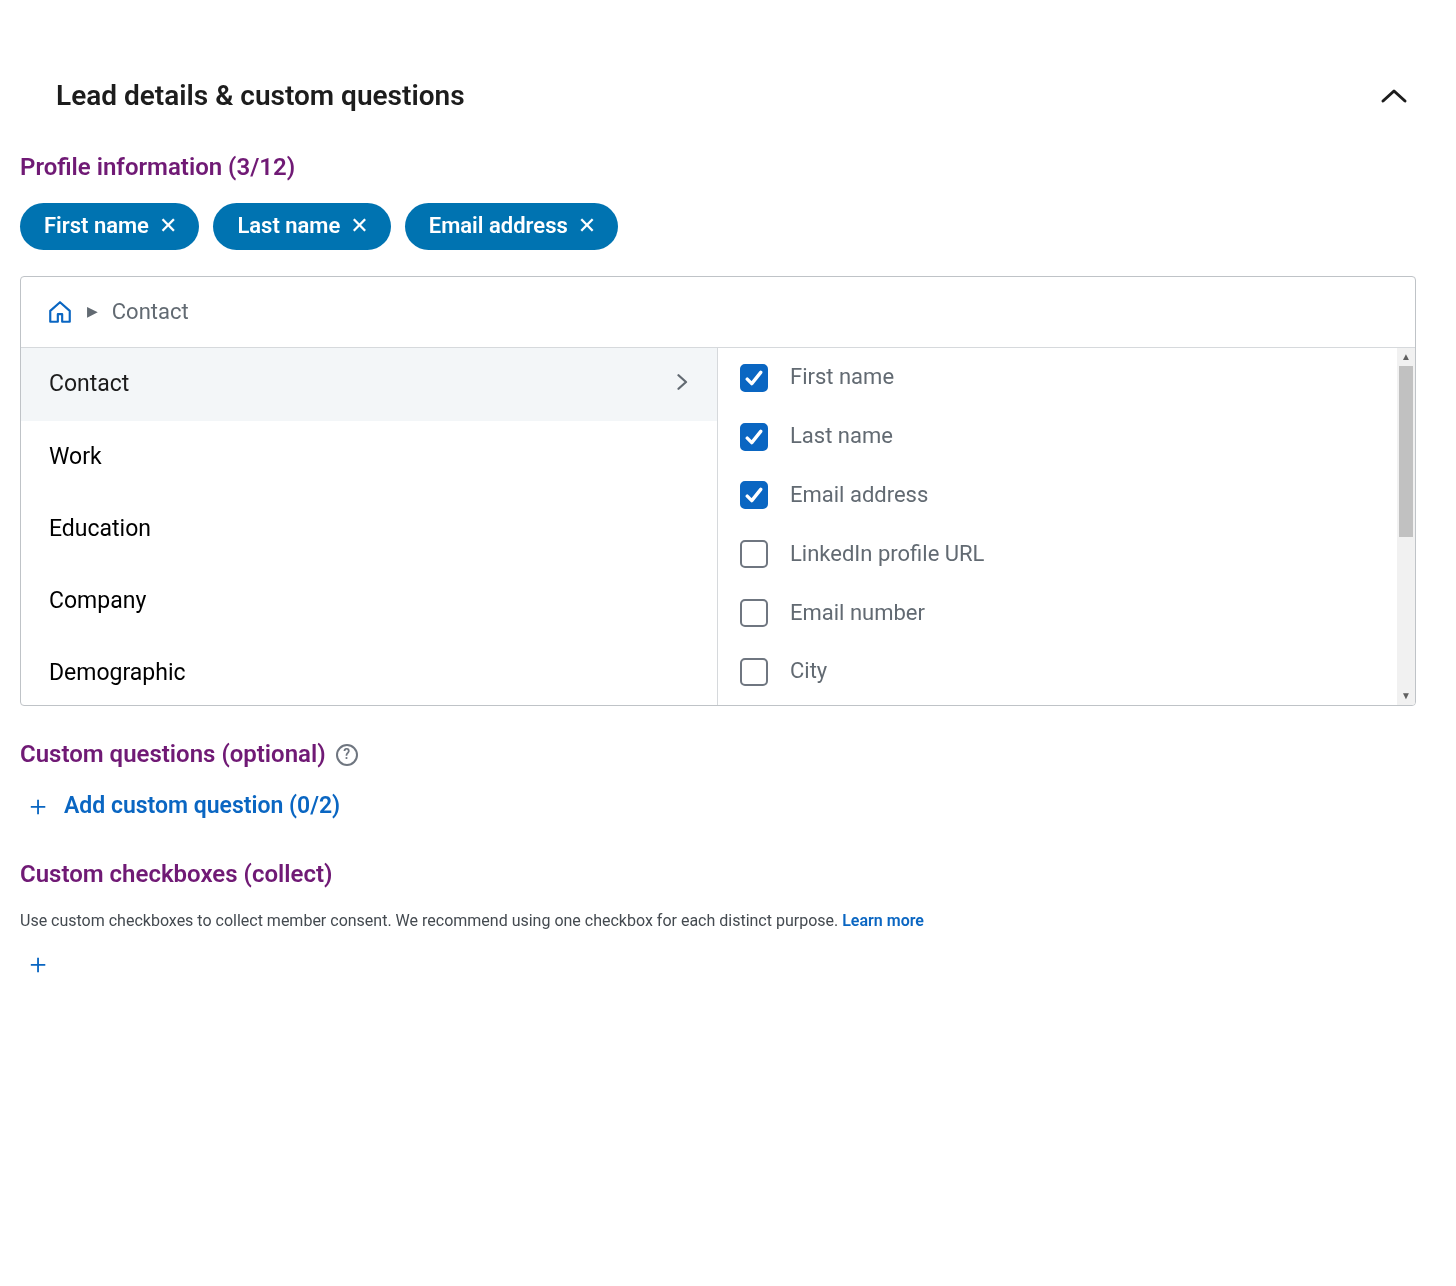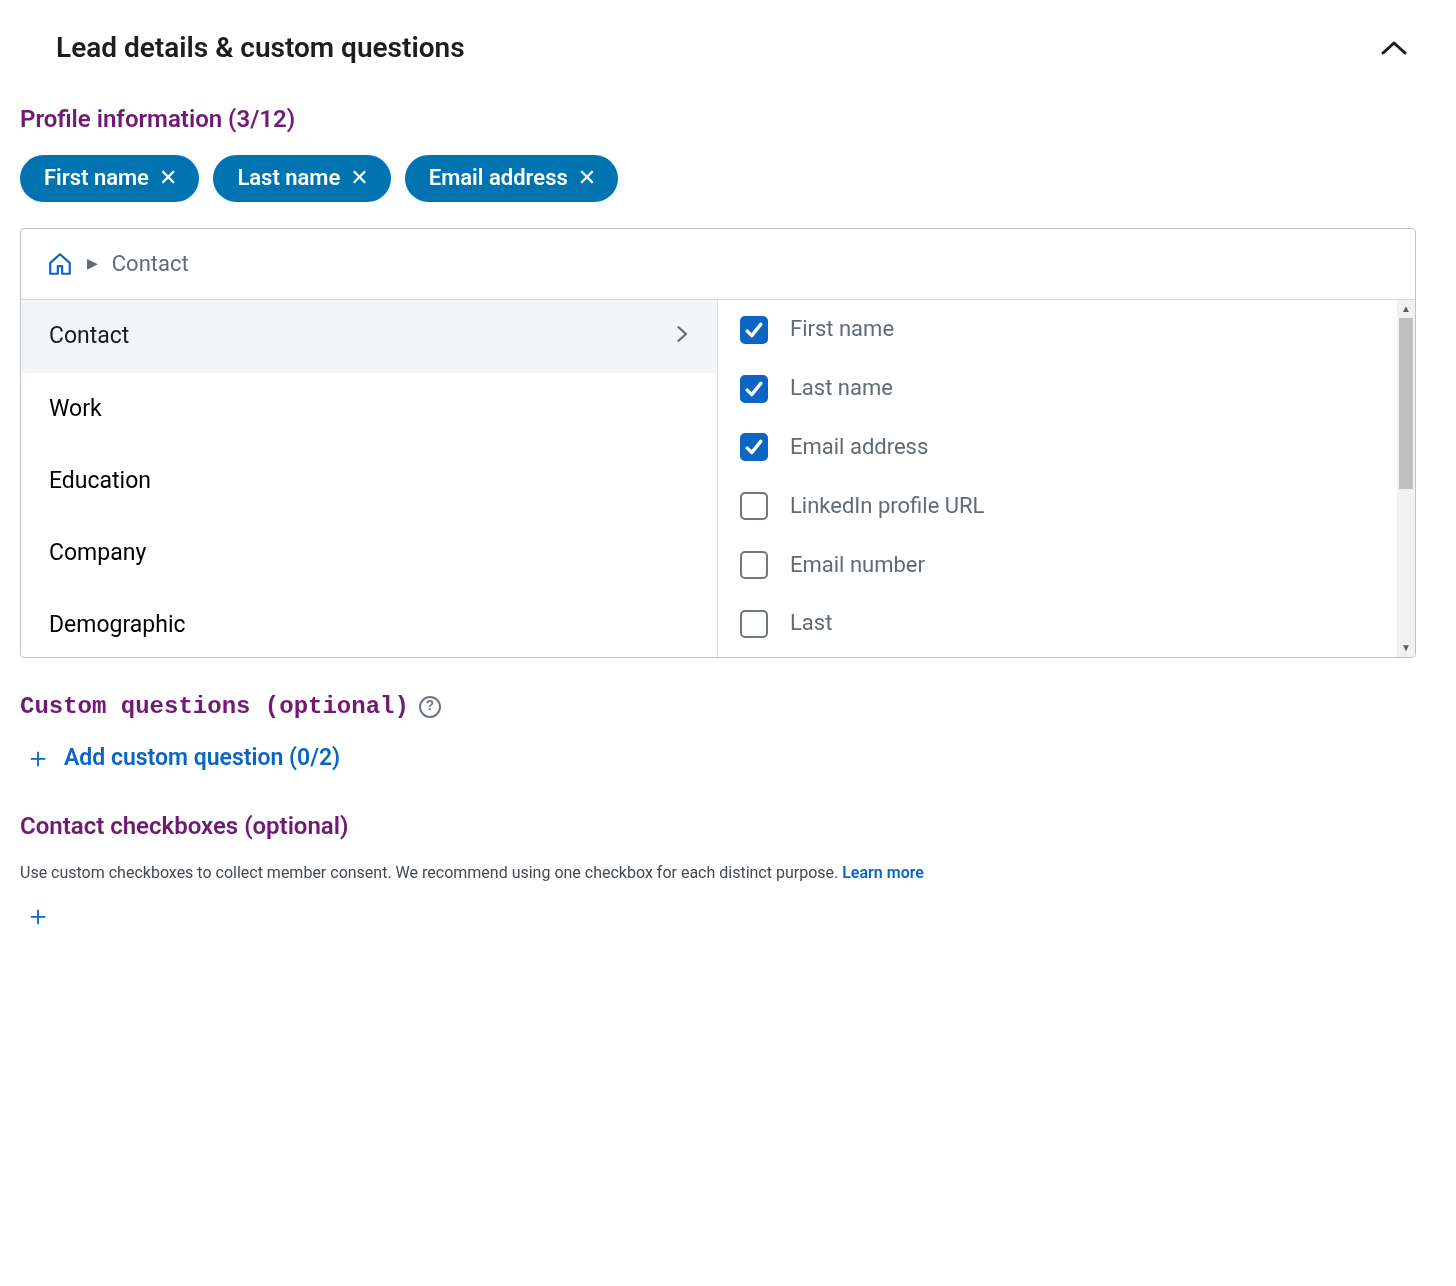--- a/index.html
+++ b/index.html
@@ -12,20 +12,21 @@
   }
   .container {
     width: 1456px;
     padding: 24px 40px 40px 20px;
   }
   .section-header {
     display: flex;
     justify-content: space-between;
     align-items: center;
     padding: 4px 0 36px 36px;
+    margin-top: 48px;
   }
   .section-title {
     font-size: 28px;
     font-weight: 600;
     color: #1d1d1d;
   }
   .chevron-up {
     width: 28px;
     height: 20px;
     display: inline-block;
@@ -174,21 +175,20 @@
     border-radius: 0;
     flex-grow: 1;
     margin: 0 auto 150px auto;
   }
 
   .subsection-title-row {
     display: flex;
     align-items: center;
     gap: 10px;
     margin-bottom: 18px;
-    font-family: Liberation Mono, monospace;
   }
   .help-icon {
     width: 22px;
     height: 22px;
     border: 2px solid #6f7680;
     border-radius: 50%;
     display: inline-flex;
     align-items: center;
     justify-content: center;
     font-size: 14px;
@@ -322,21 +322,21 @@
         <div class="field-item">
           <span class="checkbox">
             
           </span>
           <span class="field-label">Email number</span>
         </div>
         <div class="field-item">
           <span class="checkbox">
             
           </span>
-          <span class="field-label">Last</span>
+          <span class="field-label">City</span>
         </div>
       </div>
 
       <div class="scrollbar">
         <div class="scroll-arrow">▲</div>
         <div class="scroll-thumb"></div>
         <div class="scroll-arrow">▼</div>
       </div>
     </div>
   </div>
@@ -344,21 +344,21 @@
   <div class="subsection-title-row">
     <div class="subsection-title" style="margin-bottom:0;">Custom questions (optional)</div>
     <span class="help-icon">?</span>
   </div>
 
   <div class="add-link">
     <span class="plus-icon">＋</span>
     <span>Add custom question (0/2)</span>
   </div>
 
-  <div class="subsection-title">Contact checkboxes (optional)</div>
+  <div class="subsection-title">Custom checkboxes (collect)</div>
 
   <div class="description">
     <span>Use custom checkboxes to collect member consent. We recommend using one checkbox for each distinct purpose. </span><span class="learn-more">Learn more</span>
   </div>
 
   <div class="add-link" style="margin-bottom:0;">
     <span class="plus-icon">＋</span>
   </div>
 
 </div>

